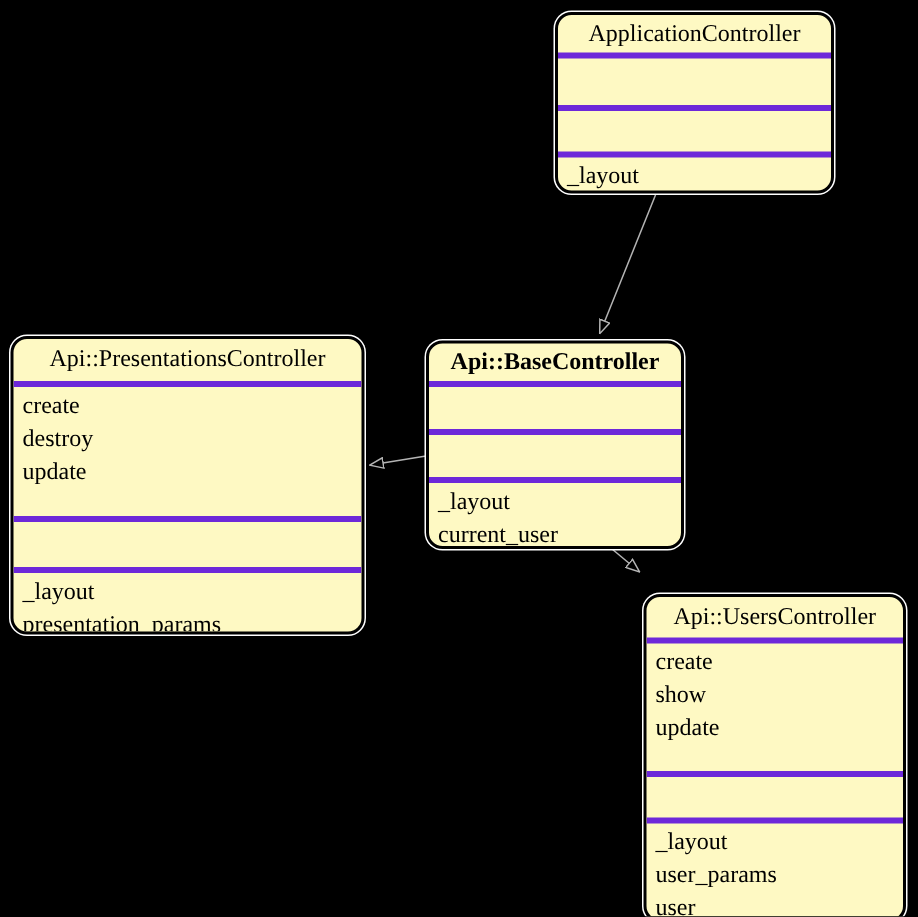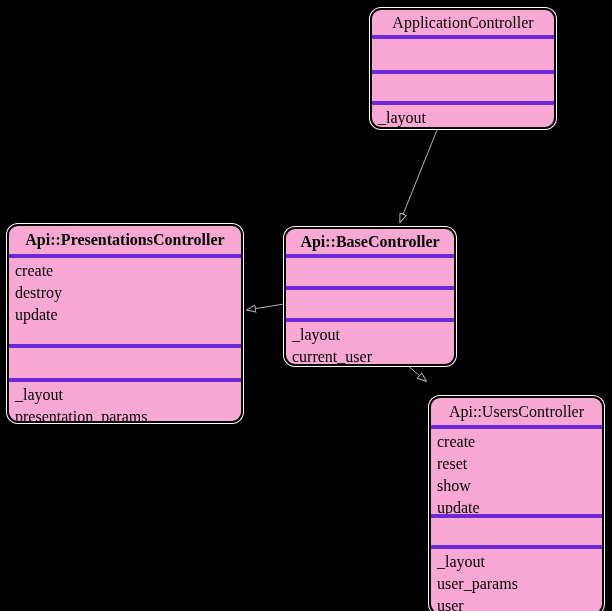--- a/index.html
+++ b/index.html
@@ -19,21 +19,21 @@
   #edges-layer {
     position: absolute;
     left: 0;
     top: 0;
     width: 612px;
     height: 611px;
   }
   .uml-class {
     position: absolute;
     box-sizing: border-box;
-    background: #f9a8d4;
+    background: #fef9c3;
     border: 2px solid #000000;
     border-radius: 11px;
     box-shadow: 0 0 0 1px #ffffff;
     display: flex;
     flex-direction: column;
     overflow: hidden;
   }
   .compartment {
     box-sizing: border-box;
     flex: 0 0 auto;
@@ -80,21 +80,21 @@
   <div class="uml-class" style="left:370px; top:8px; width:186px; height:121px;">
     <div class="compartment class-title" style="height:25px;">ApplicationController</div>
     <div class="compartment sep" style="height:35px;"></div>
     <div class="compartment sep" style="height:31px;"></div>
     <div class="compartment sep grow member-list">
       <div class="member-line">_layout</div>
     </div>
   </div>
 
   <div class="uml-class" style="left:7px; top:224px; width:236px; height:199px;">
-    <div class="compartment class-title" style="height:28px;font-weight:bold;">Api::PresentationsController</div>
+    <div class="compartment class-title" style="height:28px;">Api::PresentationsController</div>
     <div class="compartment sep member-list" style="height:90px;">
       <div class="member-line">create</div>
       <div class="member-line">destroy</div>
       <div class="member-line">update</div>
     </div>
     <div class="compartment sep" style="height:34px;"></div>
     <div class="compartment sep grow member-list">
       <div class="member-line">_layout</div>
       <div class="member-line">presentation_params</div>
     </div>
@@ -107,21 +107,20 @@
     <div class="compartment sep grow member-list">
       <div class="member-line">_layout</div>
       <div class="member-line">current_user</div>
     </div>
   </div>
 
   <div class="uml-class" style="left:429px; top:384px; width:175px; height:219px;margin-top:12px;">
     <div class="compartment class-title" style="height:27px;">Api::UsersController</div>
     <div class="compartment sep member-list" style="height:89px;">
       <div class="member-line">create</div>
-      <div class="member-line">reset</div>
       <div class="member-line">show</div>
       <div class="member-line">update</div>
     </div>
     <div class="compartment sep" style="height:31px;"></div>
     <div class="compartment sep grow member-list">
       <div class="member-line">_layout</div>
       <div class="member-line">user_params</div>
       <div class="member-line">user</div>
     </div>
   </div>

